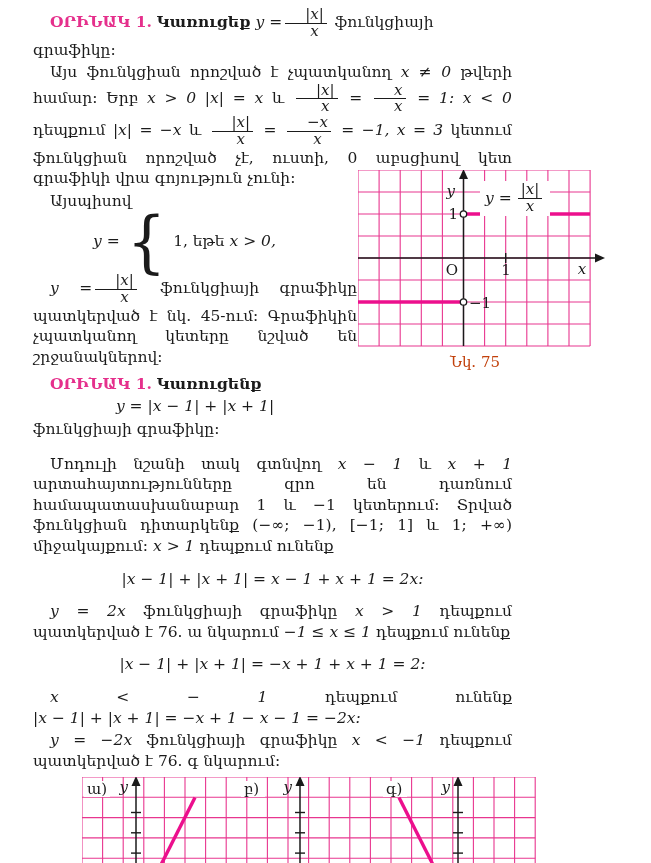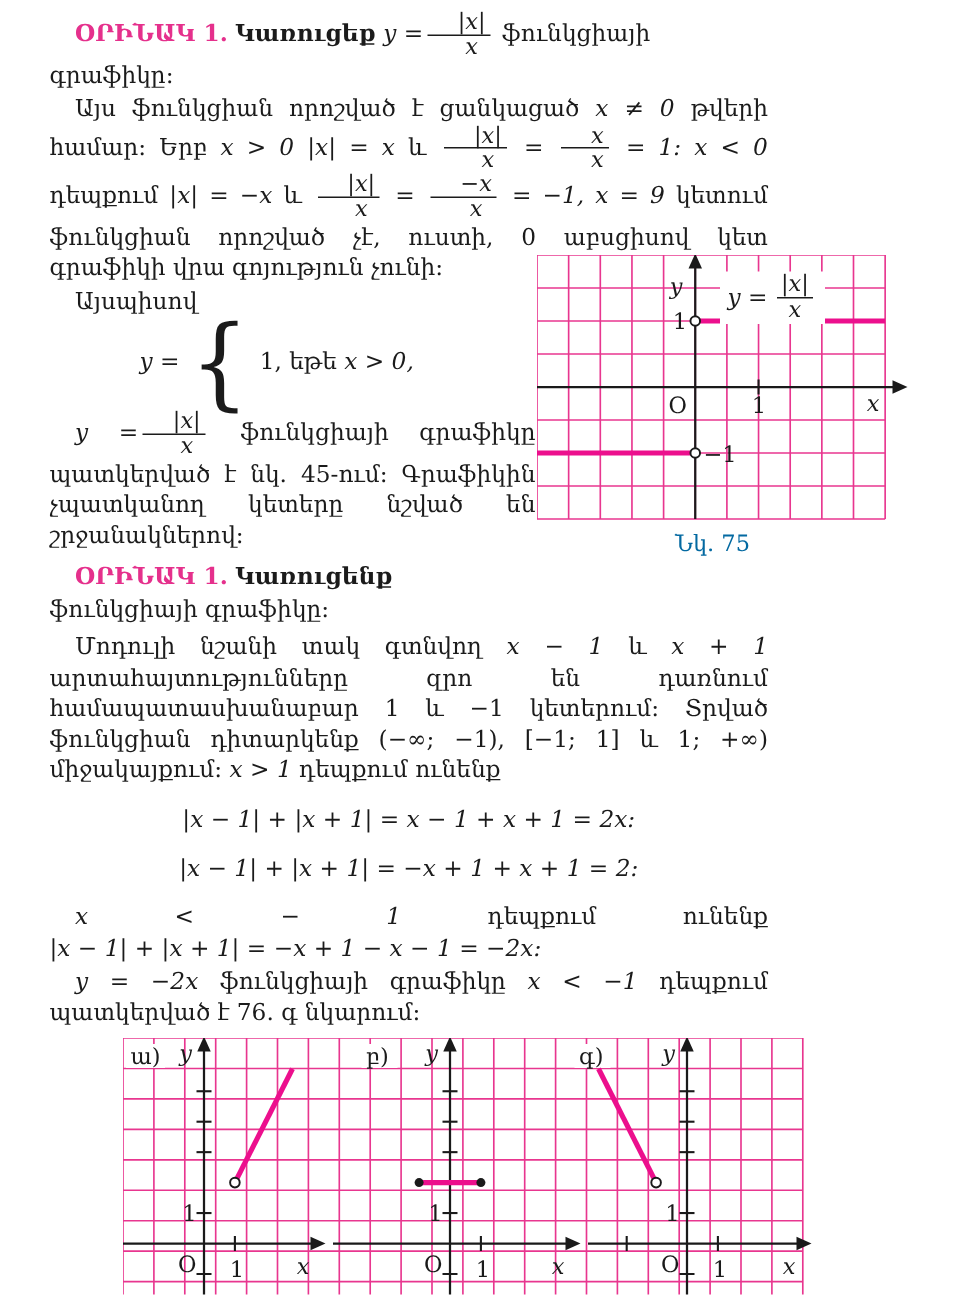--- a/index.html
+++ b/index.html
@@ -14,87 +14,94 @@
   .verb{font-weight:bold}
   .frac{display:inline-block;vertical-align:middle;text-align:center;line-height:1.05;font-style:italic;margin:0 3px;font-size:15px}
   .frac .num{display:block;border-bottom:1.3px solid #1b1b1b;padding:0 3px}
   .frac .den{display:block;padding:0 3px}
   .piecewise{display:flex;align-items:center;gap:7px;margin:2px 0 4px 60px;max-width:330px;text-indent:0}
   .brace{font-size:62px;font-weight:300;line-height:0.9;transform:scaleY(1.08);font-family:"DejaVu Serif",serif}
   .cases{display:flex;flex-direction:row;gap:1px}
   .formula{text-align:center;margin:12px 0;text-indent:0}
   .formula-narrow{max-width:324px;text-align:center;margin:2px 0}
   figure{margin:0;padding:0}
-  figcaption{text-align:center;font-size:15px;margin-top:5px;color:#0369a1}
+  figcaption{text-align:center;font-size:15px;margin-top:5px;color:#c2410c}
   .fig75{position:absolute;left:358px;top:170px;width:252px}
   .fig75 figcaption{width:234px}
   .fig75-label{position:absolute;left:122px;top:11px;background:#fff;padding:1px 5px;display:flex;align-items:center;gap:3px;font-style:italic}
   .fig76{margin:6px 0 0 49px;width:462px}
   svg{display:block}
 </style>
 </head>
 <body>
 
 <div class="page">
 
   <p class="para lead"><span class="exlabel">ՕՐԻՆԱԿ 1.</span>
     <span class="verb">Կառուցեք</span>
     <span class="m">y =</span><span class="frac"><span class="num">|x|</span><span class="den">x</span></span>
     <span>ֆունկցիայի գրաֆիկը:</span></p>
 
-  <p class="para just"><span>Այս ֆունկցիան որոշված է ցանկացած</span>
+  <p class="para just"><span>Այս ֆունկցիան որոշված է չպատկանող</span>
     <span class="m">x ≠ 0</span>
     <span>թվերի համար: Երբ</span>
     <span class="m">x &gt; 0</span>
     <span class="m">|x| = x</span>
     <span>և</span>
     <span class="frac"><span class="num">|x|</span><span class="den">x</span></span>
     <span class="m">=</span>
     <span class="frac"><span class="num">x</span><span class="den">x</span></span>
     <span class="m">= 1:</span>
     <span class="m">x &lt; 0</span>
     <span>դեպքում</span>
     <span class="m">|x| = −x</span>
     <span>և</span>
     <span class="frac"><span class="num">|x|</span><span class="den">x</span></span>
     <span class="m">=</span>
     <span class="frac"><span class="num">−x</span><span class="den">x</span></span>
     <span class="m">= −1,</span>
-    <span class="m">x = 9</span>
+    <span class="m">x = 3</span>
     <span>կետում ֆունկցիան որոշված չէ, ուստի, 0 աբսցիսով կետ գրաֆիկի վրա գոյություն չունի:</span></p>
 
   <p class="para"><span>Այսպիսով</span></p>
 
   <div class="piecewise">
     <span class="m">y =</span>
     <span class="brace">{</span>
     <div class="cases">
       <div class="case"><span>1, եթե</span> <span class="m">x &gt; 0,</span></div>
     </div>
   </div>
 
   <p class="para just narrow"><span class="m">y =</span><span class="frac"><span class="num">|x|</span><span class="den">x</span></span>
     <span>ֆունկցիայի գրաֆիկը պատկերված է նկ. 45-ում: Գրաֆիկին չպատկանող կետերը նշված են շրջանակներով:</span></p>
 
   <p class="para lead" style="margin-top:6px"><span class="exlabel">ՕՐԻՆԱԿ 1.</span>
     <span class="verb">Կառուցենք</span></p>
 
+  <div class="formula-narrow"><span class="m">y = |x − 1| + |x + 1|</span></div>
 
   <p class="para" style="text-indent:0"><span>ֆունկցիայի գրաֆիկը:</span></p>
 
-  <p class="para just" style="margin-top:4px"><span>Մոդուլի նշանի տակ գտնվող</span>
+  <p class="para just" style="margin-top:14px"><span>Մոդուլի նշանի տակ գտնվող</span>
     <span class="m">x − 1</span>
     <span>և</span>
     <span class="m">x + 1</span>
     <span>արտահայտությունները զրո են դառնում համապատասխանաբար 1 և −1 կետերում: Տրված ֆունկցիան դիտարկենք (−∞; −1), [−1; 1] և 1; +∞) միջակայքում:</span>
     <span class="m">x &gt; 1</span>
     <span>դեպքում ունենք</span></p>
 
   <div class="formula"><span class="m">|x − 1| + |x + 1| = x − 1 + x + 1 = 2x:</span></div>
 
+  <p class="para just"><span class="m">y = 2x</span>
+    <span>ֆունկցիայի գրաֆիկը</span>
+    <span class="m">x &gt; 1</span>
+    <span>դեպքում պատկերված է 76. ա նկարում</span>
+    <span class="m">−1 ≤ x ≤ 1</span>
+    <span>դեպքում ունենք</span></p>
 
   <div class="formula"><span class="m">|x − 1| + |x + 1| = −x + 1 + x + 1 = 2:</span></div>
 
 
   <p class="para just"><span class="m">x &lt; − 1</span>
     <span>դեպքում ունենք</span>
     <span class="m">|x − 1| + |x + 1| = −x + 1 − x − 1 = −2x:</span></p>
 
   <p class="para just"><span class="m">y = −2x</span>
     <span>ֆունկցիայի գրաֆիկը</span>

